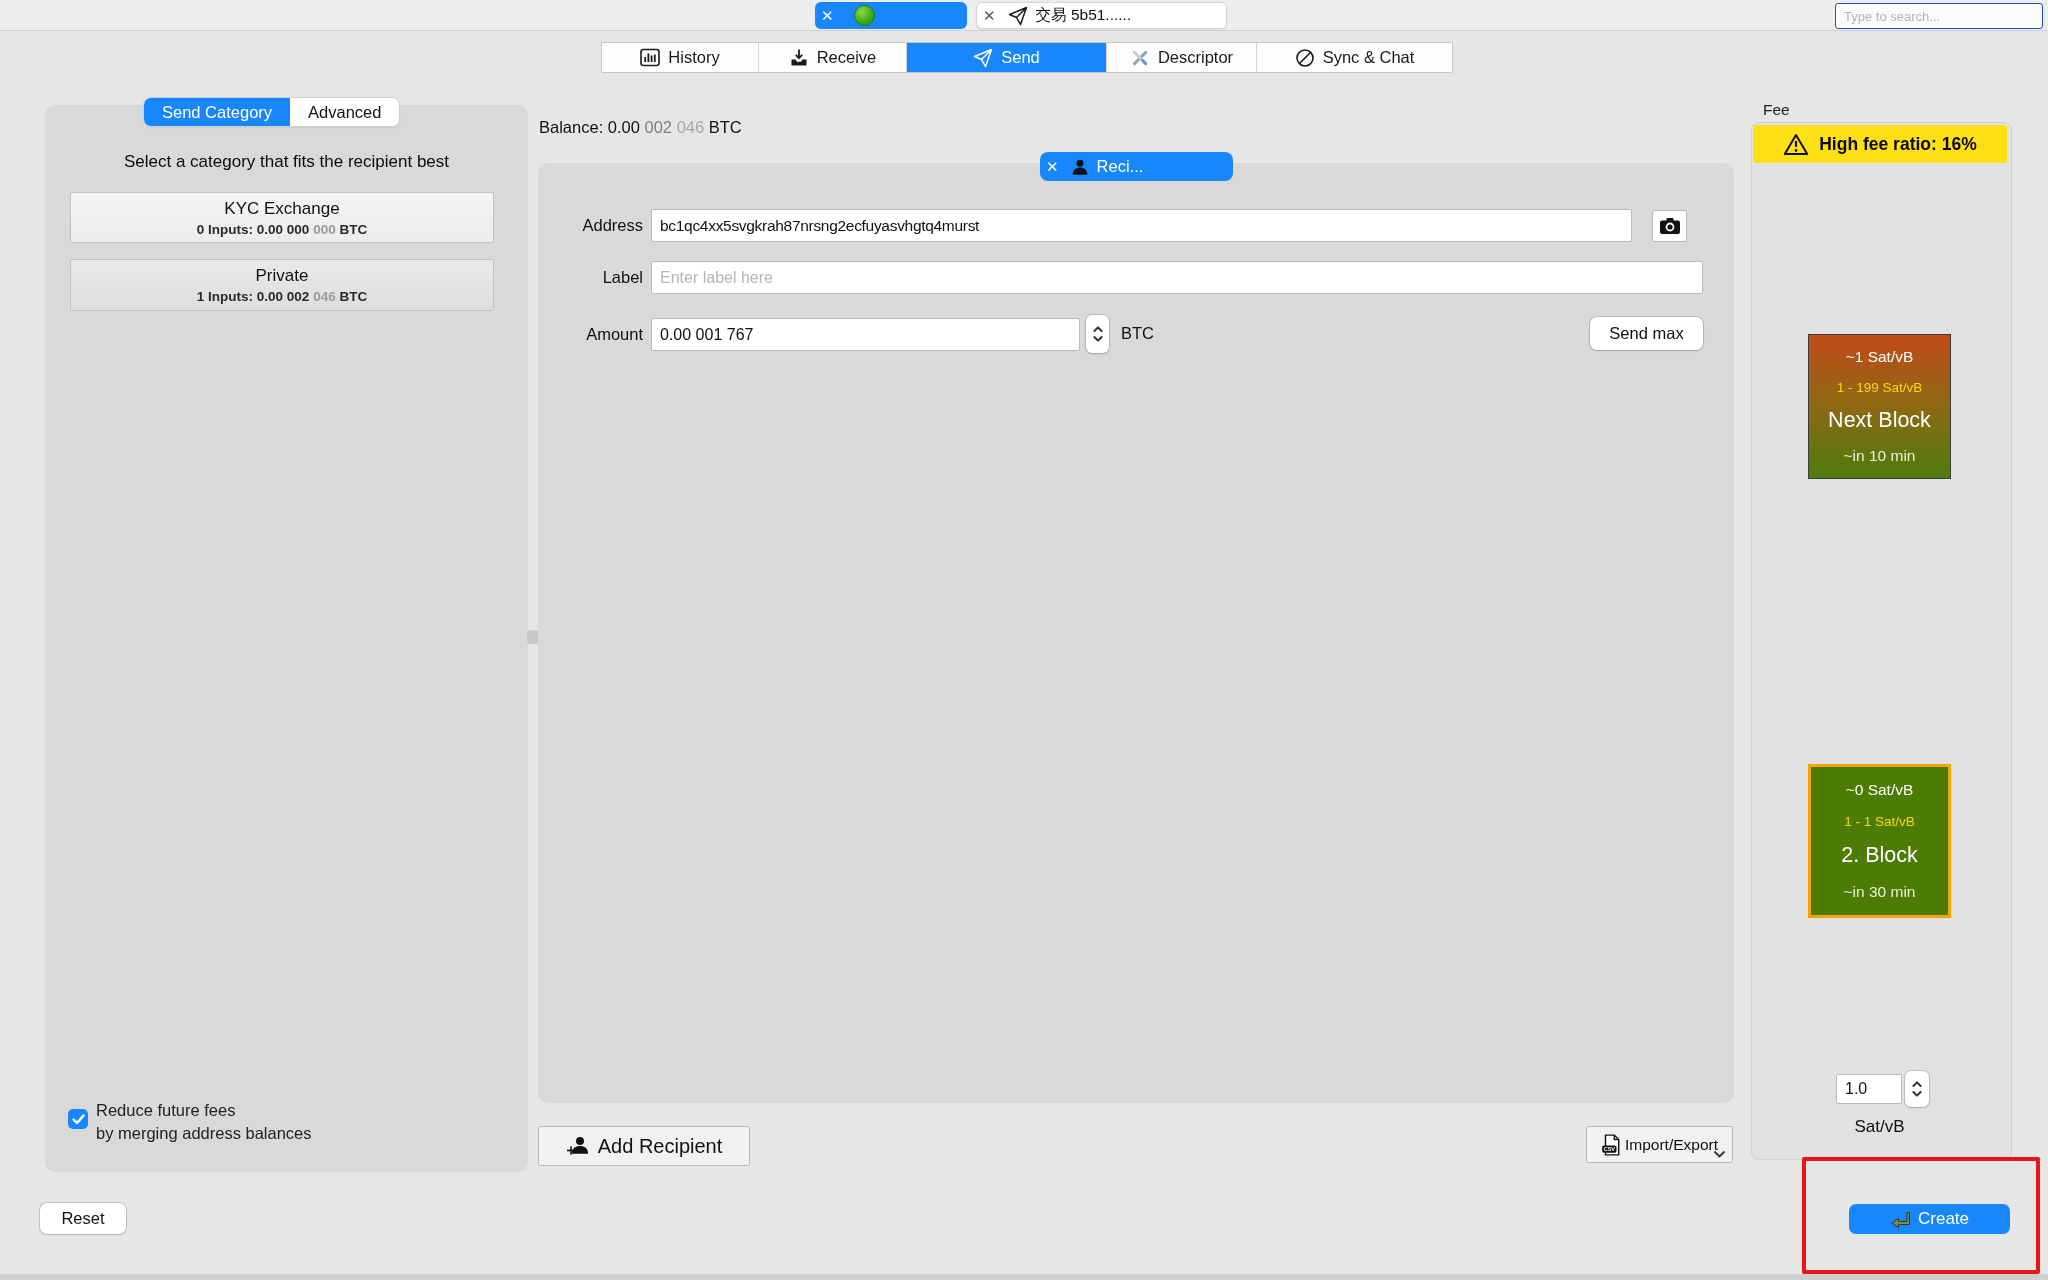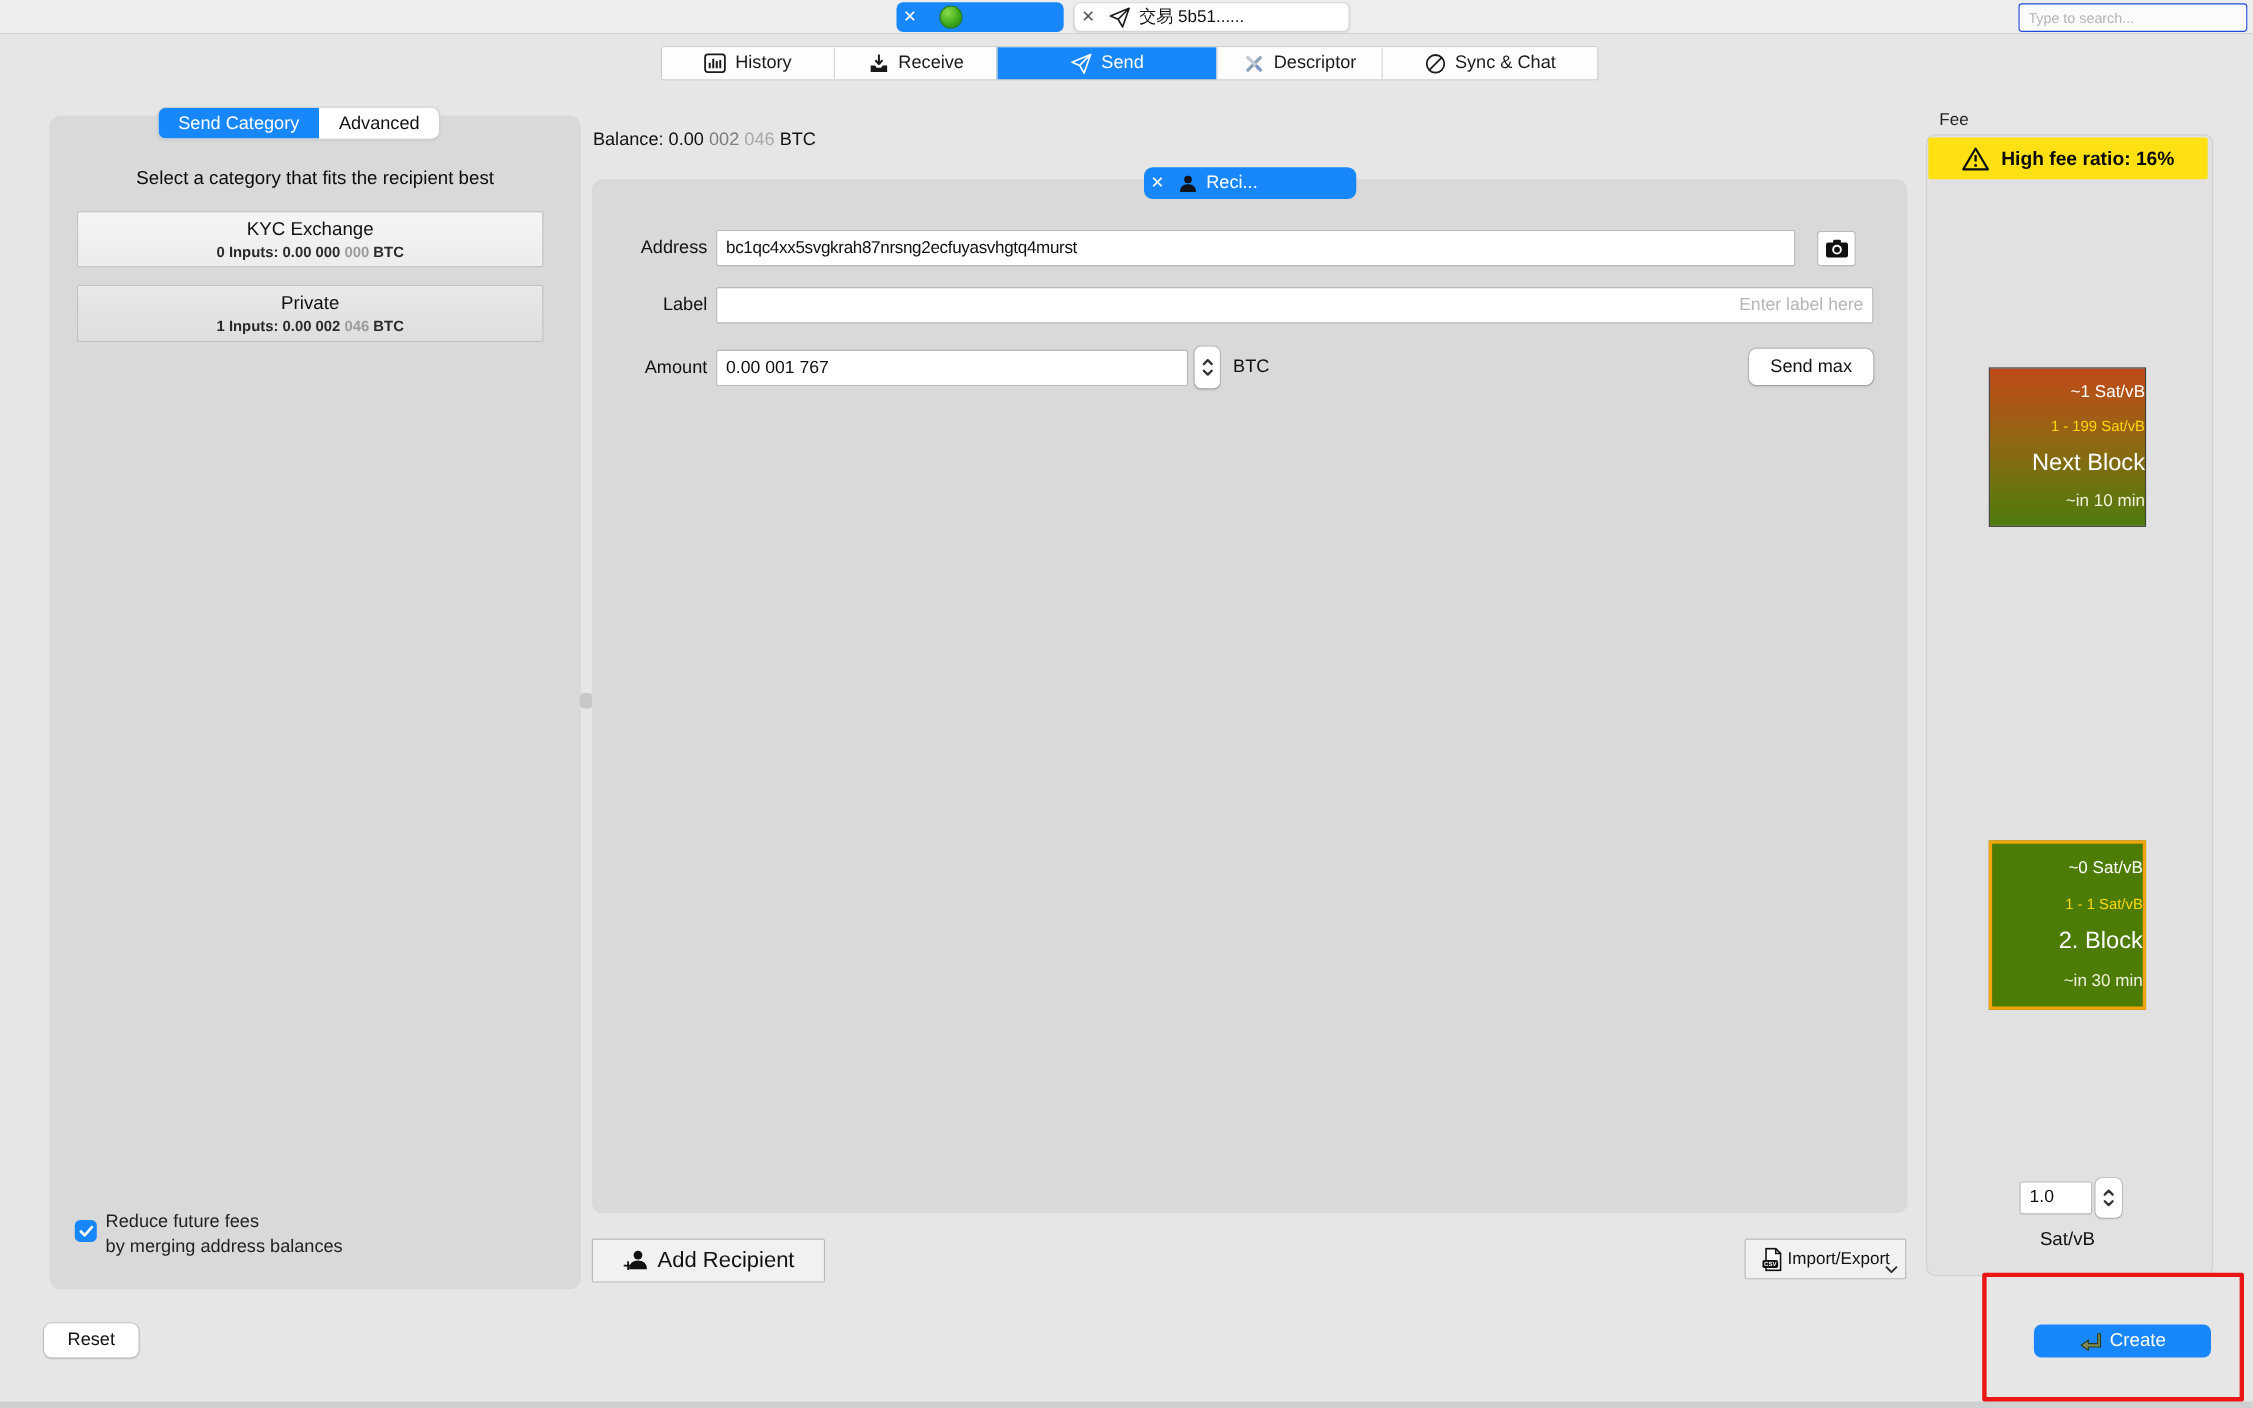--- a/index.html
+++ b/index.html
@@ -70,21 +70,21 @@
     display:flex; align-items:center; justify-content:center; }
   .unit { font-size:16.5px; color:#111; }
   .btn-gray { background:#f1f1f1; border:1px solid #b9b9b9; border-radius:2px; display:flex; align-items:center; justify-content:center; gap:8px;
     font-size:20px; color:#111; }
 
   
   .feepanel { background:#e1e1e1; border:1px solid #d0d0d0; border-radius:8px; }
   .fee-title { font-size:15.5px; color:#222; }
   .warnbar { background:#ffe012; border-radius:2px; display:flex; align-items:center; justify-content:center; gap:10px; }
   .warn-text { font-size:17.5px; font-weight:bold; color:#0a0a0a; }
-  .feeblock { width:143px; display:flex; flex-direction:column; align-items:flex-end; justify-content:space-evenly; text-align:center; cursor:default; }
+  .feeblock { width:143px; display:flex; flex-direction:column; align-items:center; justify-content:space-evenly; text-align:center; cursor:default; }
   .feeblock.gradient { border:1px solid #3c3c3c; background:linear-gradient(180deg,#c14a1a 0%, #8f6812 48%, #4e7c0e 100%); }
   .feeblock.selected { border:3px solid #f3a40c; background:#4c7c04; }
   .fb-rate { font-size:15.5px; color:#ffffff; }
   .fb-range { font-size:13.5px; color:#ffd60a; }
   .fb-name { font-size:21.5px; color:#ffffff; }
   .fb-eta { font-size:15.5px; color:#eef0d8; }
   .redbox { border:4px solid #ea1515; border-radius:2px; pointer-events:none; z-index:5; }
   .btn-blue { background:#1787fb; border:none; border-radius:7px; color:#fff; font-size:17px;
     display:flex; align-items:center; justify-content:center; gap:8px; font-family:"Liberation Sans",sans-serif; }
 
@@ -209,21 +209,21 @@
   <div class="abs sqbtn" style="left:1652px; top:210px; width:35px; height:32px;">
     <svg width="22" height="18" viewBox="0 0 22 18">
       <rect x="1" y="3.5" width="20" height="13.5" rx="2" fill="#111"></rect>
       <rect x="7.5" y="1" width="7" height="4" rx="1.2" fill="#111"></rect>
       <circle cx="11" cy="10" r="4.4" fill="#ffffff"></circle>
       <circle cx="11" cy="10" r="2.6" fill="#111"></circle>
     </svg>
   </div>
 
   <div class="abs flabel" style="left:490px; top:268px; width:153px;">Label</div>
-  <input class="abs tinput" style="left: 651px; top: 261px; width: 1052px; height: 33px; text-align: right;" placeholder="Enter label here">
+  <input class="abs tinput" style="left: 651px; top: 261px; width: 1052px; height: 33px;" placeholder="Enter label here">
 
   <div class="abs flabel" style="left:490px; top:325px; width:153px;">Amount</div>
   <input class="abs tinput" style="left: 651px; top: 318px; width: 429px; height: 33px;" value="0.00 001 767">
   <div class="abs spinner" style="left:1086px; top:315px; width:23px; height:38px;">
     <svg width="12" height="24" viewBox="0 0 10 18">
       <polyline points="2,6.5 5,3.5 8,6.5" fill="none" stroke="#333" stroke-width="1.7" stroke-linecap="round" stroke-linejoin="round"></polyline>
       <polyline points="2,11.5 5,14.5 8,11.5" fill="none" stroke="#333" stroke-width="1.7" stroke-linecap="round" stroke-linejoin="round"></polyline>
     </svg>
   </div>
   <div class="abs unit" style="left:1121px; top:324px;">BTC</div>

